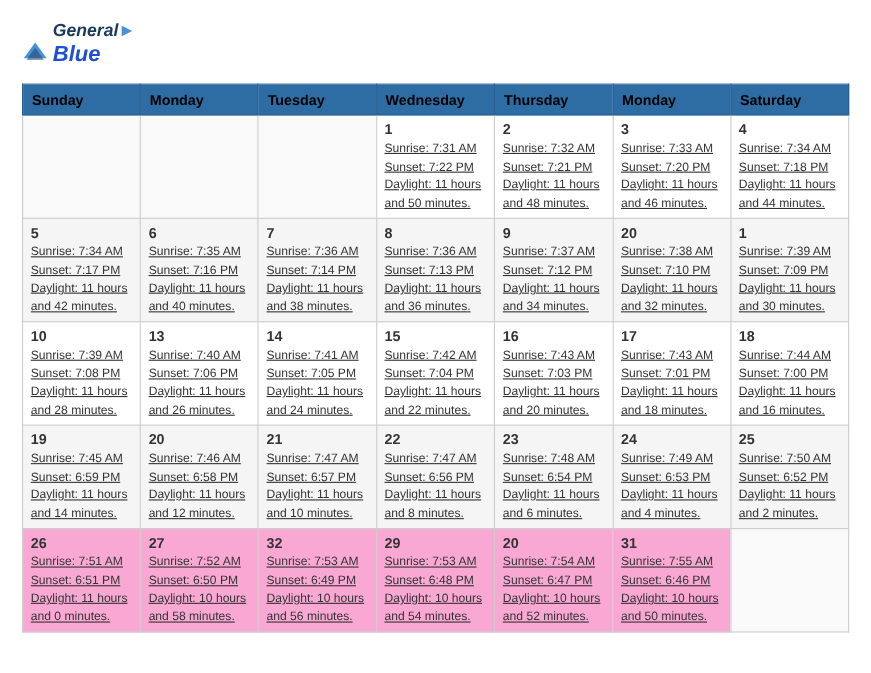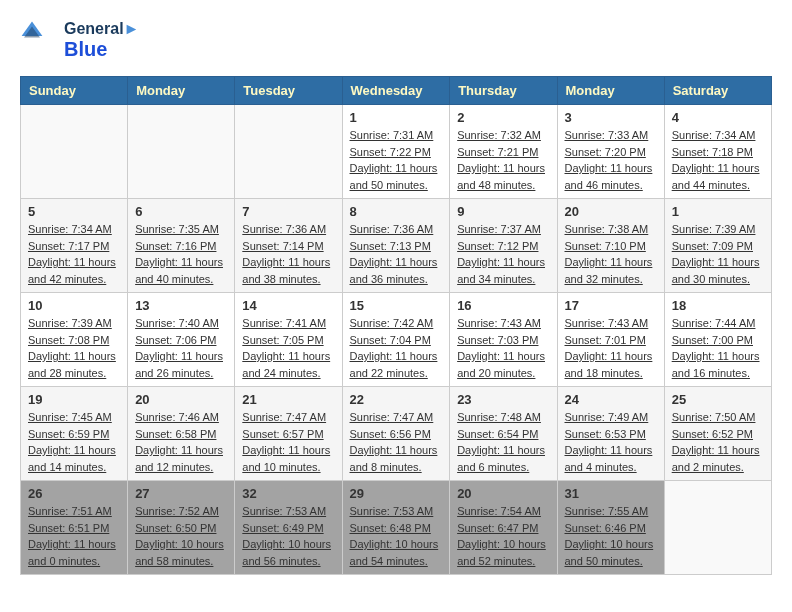--- a/index.html
+++ b/index.html
@@ -11,22 +11,23 @@
       padding: 20px;
     }
     .header {
       display: flex;
       justify-content: space-between;
       align-items: flex-start;
       margin-bottom: 15px;
     }
     .logo {
       display: flex;
-      align-items: flex-start;
-      gap: 20px;
+      align-items: flex-end;
+      gap: 4px;
+      font-style: italic;
     }
     .logo-icon {
       width: 24px;
       height: 24px;
     }
     .title-section {
       text-align: right;
     }
     .month-title {
       font-size: 36px;
@@ -37,21 +38,21 @@
       font-size: 15px;
       color: #555;
     }
     .calendar {
       width: 100%;
       border-collapse: collapse;
       border: 1px solid #ccc;
     }
     .calendar th {
       background: #2e6da4;
-      color: #fef9c3;
+      color: #000000;
       text-align: left;
       padding: 6px 8px;
       font-size: 13px;
       font-weight: bold;
       border: 1px solid #2a5f91;
     }
     .calendar td {
       vertical-align: top;
       padding: 5px 7px;
       border: 1px solid #ccc;
@@ -72,21 +73,21 @@
     }
     .day-info {
       line-height: 1.5;
       font-size: 11px;
       text-decoration: underline;
     }
     .empty-cell {
       background: #f9f9f9 !important;
     }
     .last-row td {
-      background: #a3a3a3;
+      background: #f9a8d4;
     }
   </style>
 </head>
 <body>
 
 <div class="header">
   <div class="logo">
     <svg class="logo-icon" viewBox="0 0 30 30" xmlns="http://www.w3.org/2000/svg">
       <polygon points="15,2 28,20 2,20" fill="#4a90d9"></polygon>
       <polygon points="15,8 25,22 5,22" fill="#1a3a5c" opacity="0.5"></polygon>

